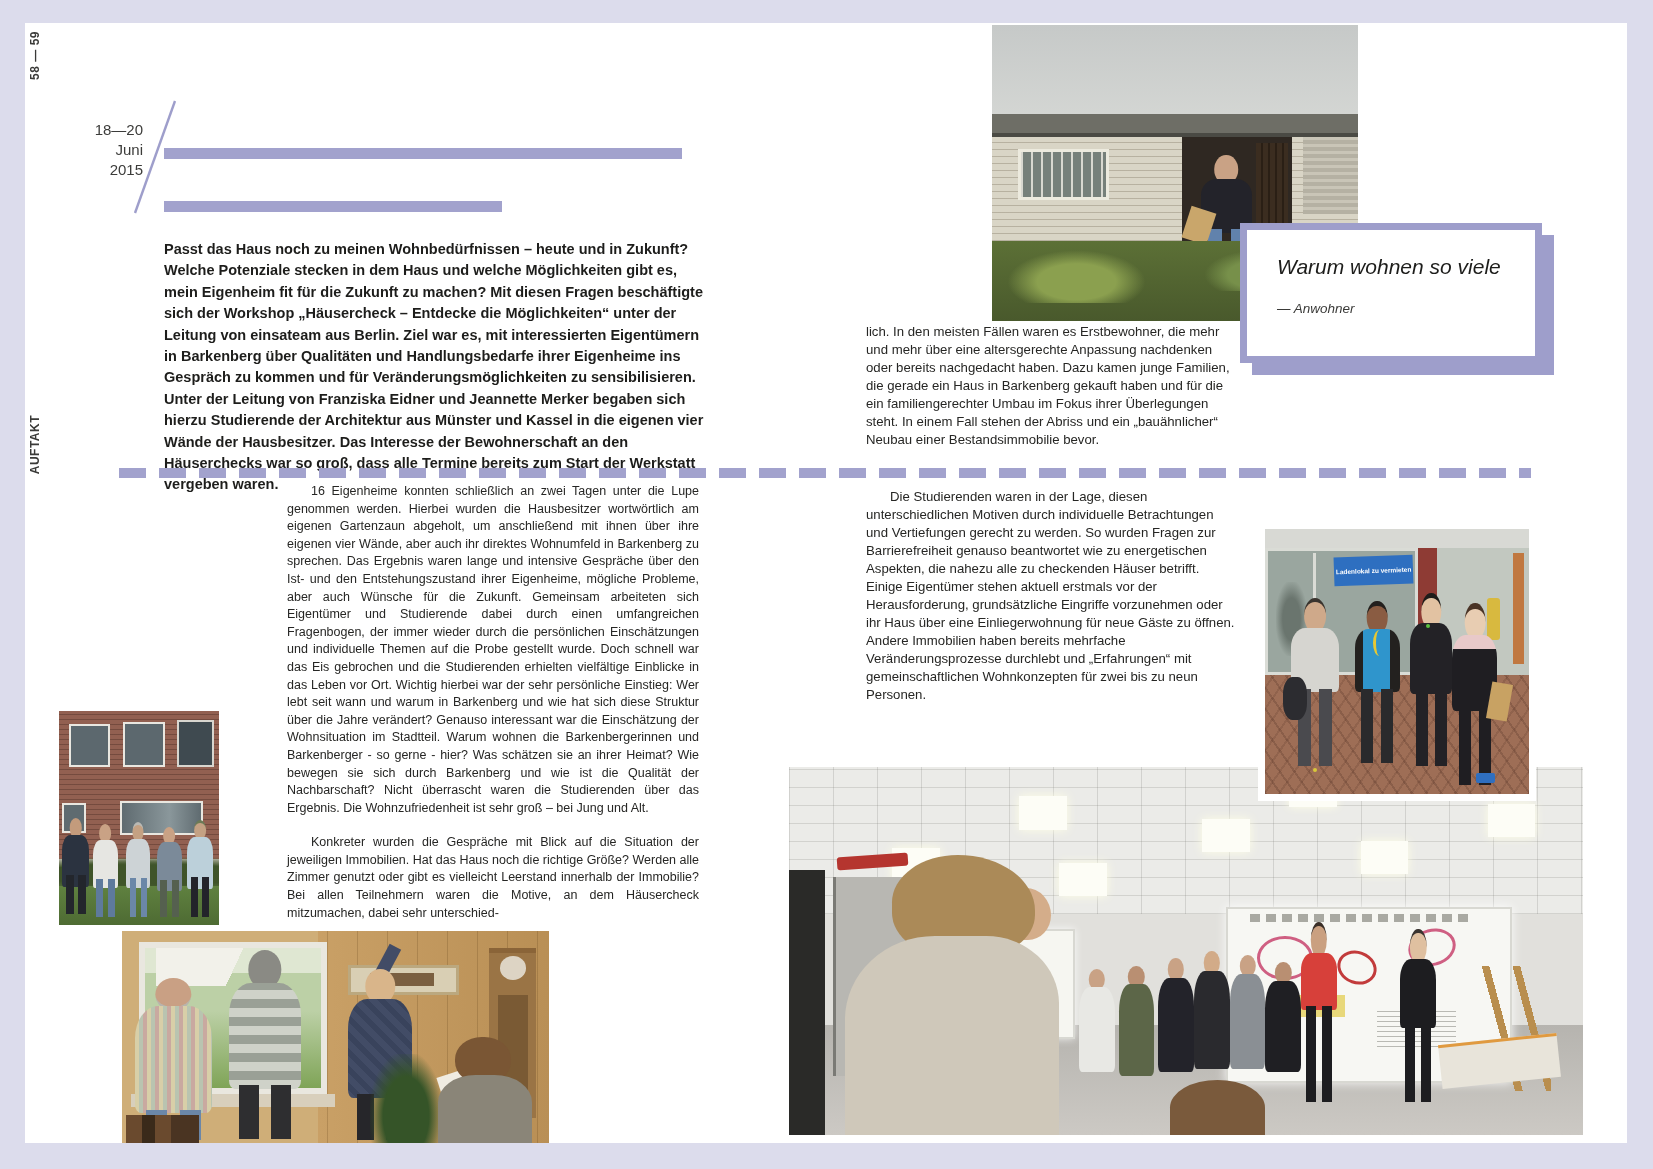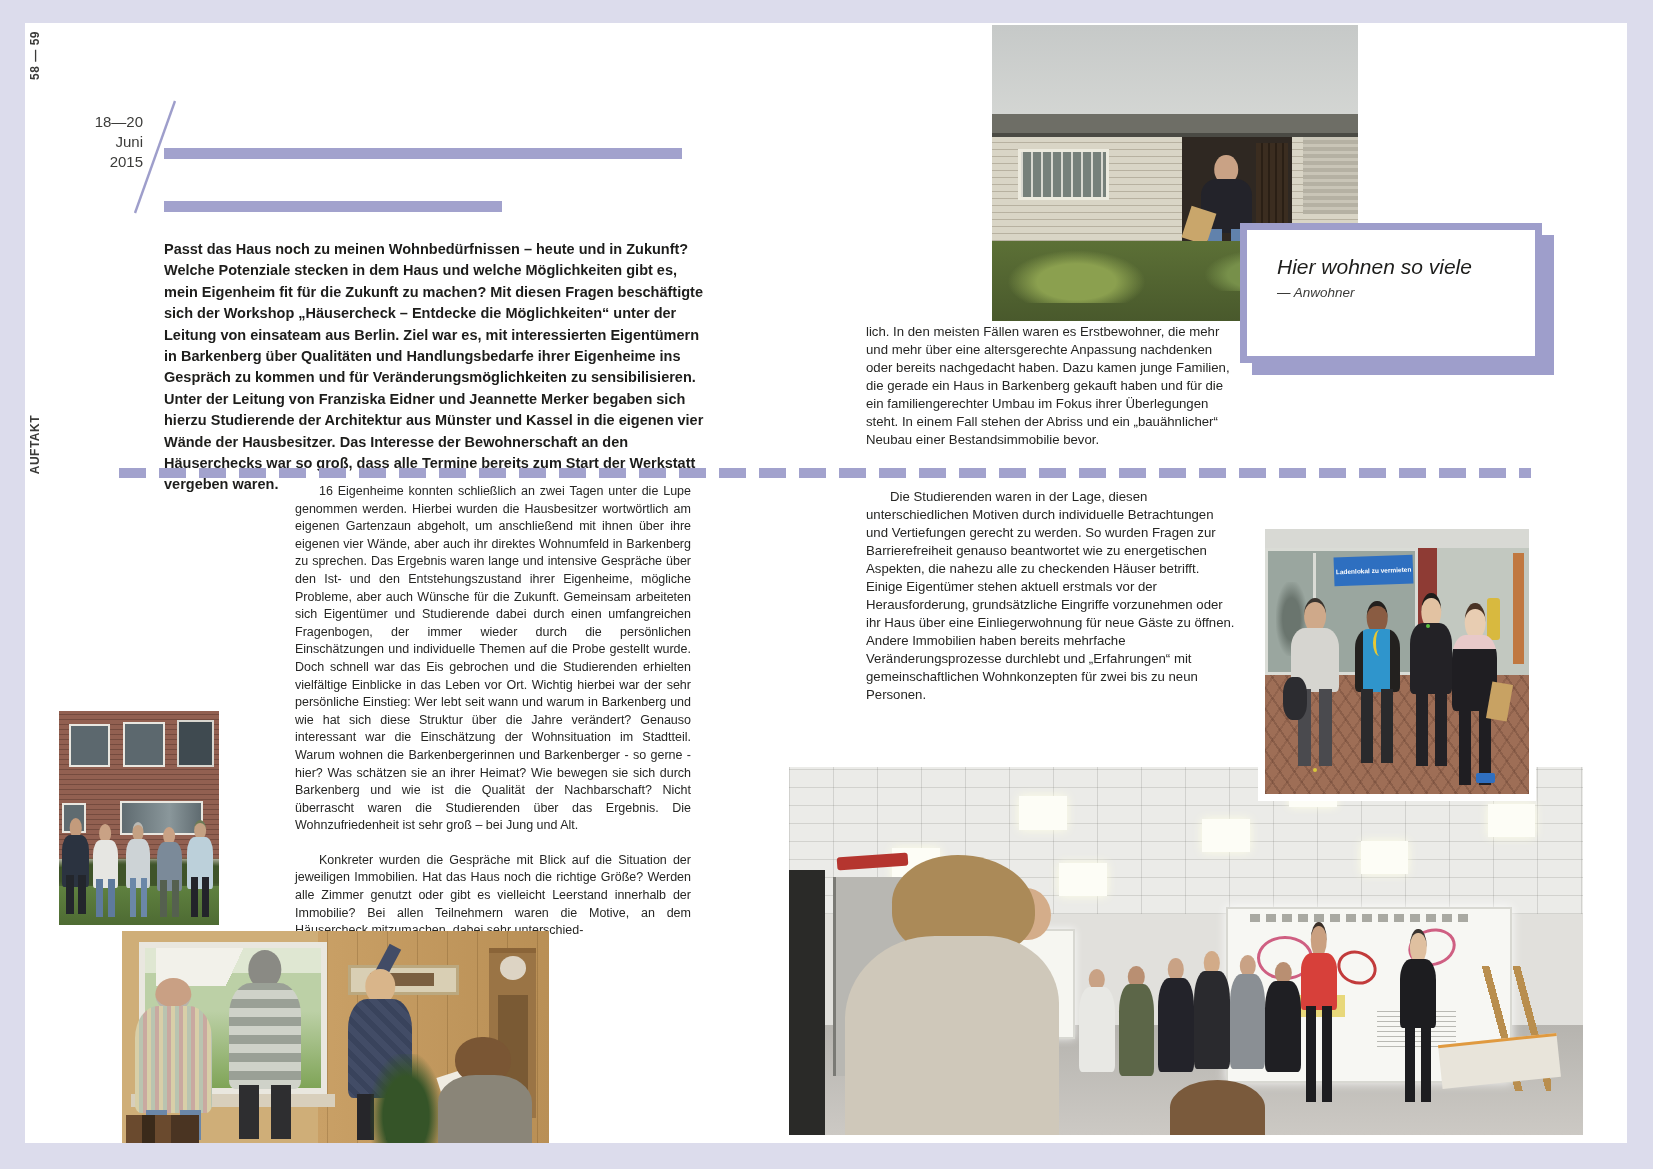--- a/index.html
+++ b/index.html
@@ -8,49 +8,49 @@
           font-family:"Liberation Sans","DejaVu Sans",sans-serif;color:#222220;}
   .page{position:absolute;left:25px;top:23px;width:1602px;height:1120px;background:#ffffff;}
 
   
   .vtext{position:absolute;writing-mode:vertical-rl;transform:rotate(180deg);
          font-size:12px;font-weight:bold;color:#3a3a38;letter-spacing:.5px;}
   .folio{left:3px;top:8px;}
   .auftakt{left:3px;top:392px;}
 
   
-  .datebox{position:absolute;left:42px;top:89px;width:76px;text-align:right;
+  .datebox{position:absolute;left:42px;top:97px;width:76px;text-align:right;
            font-size:15px;line-height:20px;color:#3c3c3a;}
   .dateline{position:absolute;left:104px;top:70px;}
 
   
   .title{position:absolute;left:139px;top:83px;font-size:27.5px;font-weight:bold;color:#1c1c1a;letter-spacing:-.3px;}
   .bar{position:absolute;height:11px;background:#a2a2cd;}
   .bar1{left:139px;top:125px;width:518px;}
   .subtitle{position:absolute;left:139px;top:139px;font-size:27.5px;font-weight:bold;color:#1c1c1a;letter-spacing:-.3px;}
   .bar2{left:139px;top:178px;width:338px;}
 
   .intro{position:absolute;left:139px;top:216px;width:548px;font-size:14.5px;font-weight:bold;
          line-height:21.4px;color:#1d1d1b;}
 
   .divider{position:absolute;left:94px;top:445px;width:1412px;height:10px;
            background:repeating-linear-gradient(90deg,#a2a2cd 0 27px,transparent 27px 40px);}
 
   .col1{position:absolute;left:262px;top:460px;width:412px;font-size:12.5px;line-height:17.6px;
         text-align:justify;color:#262624;}
-  .col1 p{margin:0 8px 17px;text-indent:24px;}
+  .col1 p{margin:0 0 17px;text-indent:24px;}
   .col2a{position:absolute;left:841px;top:300px;width:372px;font-size:13.2px;line-height:18px;color:#262624;}
   .col2b{position:absolute;left:841px;top:465px;width:372px;font-size:13.2px;line-height:18px;color:#262624;text-indent:24px;}
 
   
   .quote{position:absolute;left:1215px;top:200px;width:302px;height:140px;background:#fff;
          border:7px solid #9e9ecb;box-shadow:12px 12px 0 0 #9e9ecb;z-index:6;
          padding:22px 20px 0 30px;}
   .quote .q{font-size:21px;font-style:italic;line-height:29px;color:#1d1d1b;}
-  .quote .attr{margin-top:4px;font-size:13.5px;font-style:italic;color:#3a3a38;}
+  .quote .attr{margin-top:20px;font-size:13.5px;font-style:italic;color:#3a3a38;}
 
   
   .photo{position:absolute;overflow:hidden;background:#999;}
   .layer{position:absolute;}
   .fig{position:absolute;}
   .fig .hd{position:absolute;left:50%;transform:translateX(-50%);top:0;width:46%;height:20%;border-radius:50%;}
   .fig .bd{position:absolute;left:0;right:0;top:17%;bottom:40%;border-radius:30% 30% 8% 8%;}
   .fig .lg{position:absolute;left:14%;right:14%;top:58%;bottom:2%;
            background:linear-gradient(90deg,var(--lc,#333) 0 38%,transparent 38% 62%,var(--lc,#333) 62% 100%);}
   .fig.nolegs .bd{bottom:0;}
@@ -81,21 +81,21 @@
     <div class="divider"></div>
 
     <div class="col1">
       <p>16 Eigenheime konnten schließlich an zwei Tagen unter die Lupe genommen werden. Hierbei wurden die Hausbesitzer wortwörtlich am eigenen Gartenzaun abgeholt, um anschließend mit ihnen über ihre eigenen vier Wände, aber auch ihr direktes Wohnumfeld in Barkenberg zu sprechen. Das Ergebnis waren lange und intensive Gespräche über den Ist- und den Entstehungszustand ihrer Eigenheime, mögliche Probleme, aber auch Wünsche für die Zukunft. Gemeinsam arbeiteten sich Eigentümer und Studierende dabei durch einen umfangreichen Fragenbogen, der immer wieder durch die persönlichen Einschätzungen und individuelle Themen auf die Probe gestellt wurde. Doch schnell war das Eis gebrochen und die Studierenden erhielten vielfältige Einblicke in das Leben vor Ort. Wichtig hierbei war der sehr persönliche Einstieg: Wer lebt seit wann und warum in Barkenberg und wie hat sich diese Struktur über die Jahre verändert? Genauso interessant war die Einschätzung der Wohnsituation im Stadtteil. Warum wohnen die Barkenbergerinnen und Barkenberger - so gerne - hier? Was schätzen sie an ihrer Heimat? Wie bewegen sie sich durch Barkenberg und wie ist die Qualität der Nachbarschaft? Nicht überrascht waren die Studierenden über das Ergebnis. Die Wohnzufriedenheit ist sehr groß – bei Jung und Alt.</p>
       <p>Konkreter wurden die Gespräche mit Blick auf die Situation der jeweiligen Immobilien. Hat das Haus noch die richtige Größe? Werden alle Zimmer genutzt oder gibt es vielleicht Leerstand innerhalb der Immobilie? Bei allen Teilnehmern waren die Motive, an dem Häusercheck mitzumachen, dabei sehr unterschied-</p>
     </div>
     <div class="col2a">lich. In den meisten Fällen waren es Erstbewohner, die mehr und mehr über eine altersgerechte Anpassung nachdenken oder bereits nachgedacht haben. Dazu kamen junge Familien, die gerade ein Haus in Barkenberg gekauft haben und für die ein familiengerechter Umbau im Fokus ihrer Überlegungen steht. In einem Fall stehen der Abriss und ein „bauähnlicher“ Neubau einer Bestandsimmobilie bevor.</div>
     <div class="col2b">Die Studierenden waren in der Lage, diesen unterschiedlichen Motiven durch individuelle Betrachtungen und Vertiefungen gerecht zu werden. So wurden Fragen zur Barrierefreiheit genauso beantwortet wie zu energetischen Aspekten, die nahezu alle zu checkenden Häuser betrifft. Einige Eigentümer stehen aktuell erstmals vor der Herausforderung, grundsätzliche Eingriffe vorzunehmen oder ihr Haus über eine Einliegerwohnung für neue Gäste zu öffnen. Andere Immobilien haben bereits mehrfache Veränderungsprozesse durchlebt und „Erfahrungen“ mit gemeinschaftlichen Wohnkonzepten für zwei bis zu neun Personen.</div>
 
     <div class="quote">
-      <div class="q">Hier wohnen so viele</div>
+      <div class="q">Warum wohnen so viele</div>
       <div class="attr">— Anwohner</div>
     </div>
 
     <div class="photo" style="left:967px;top:2px;width:366px;height:296px;z-index:1;">
       <div class="layer" style="left:0;top:0;width:100%;height:36%;background:linear-gradient(#c6c9c8,#d6d8d5);"></div>
       <div class="layer" style="left:0;top:30%;width:100%;height:8%;background:#6e6e66;border-bottom:4px solid #4a4a44;"></div>
       <div class="layer" style="left:0;top:38%;width:100%;height:42%;background:#d9d5c6;background-image:repeating-linear-gradient(0deg,rgba(120,110,90,.35) 0 1px,transparent 1px 7px);"></div>
       <div class="layer" style="left:7%;top:42%;width:25%;height:17%;background:repeating-linear-gradient(90deg,#d8d8d0 0 2px,#76807a 2px 10px);border:3px solid #eceade;"></div>
       <div class="layer" style="left:52%;top:38%;width:30%;height:48%;background:#2f2822;"></div>
       <div class="layer" style="left:72%;top:40%;width:9%;height:44%;background:repeating-linear-gradient(90deg,#3b2d20 0 5px,#2a1f15 5px 7px);"></div>

